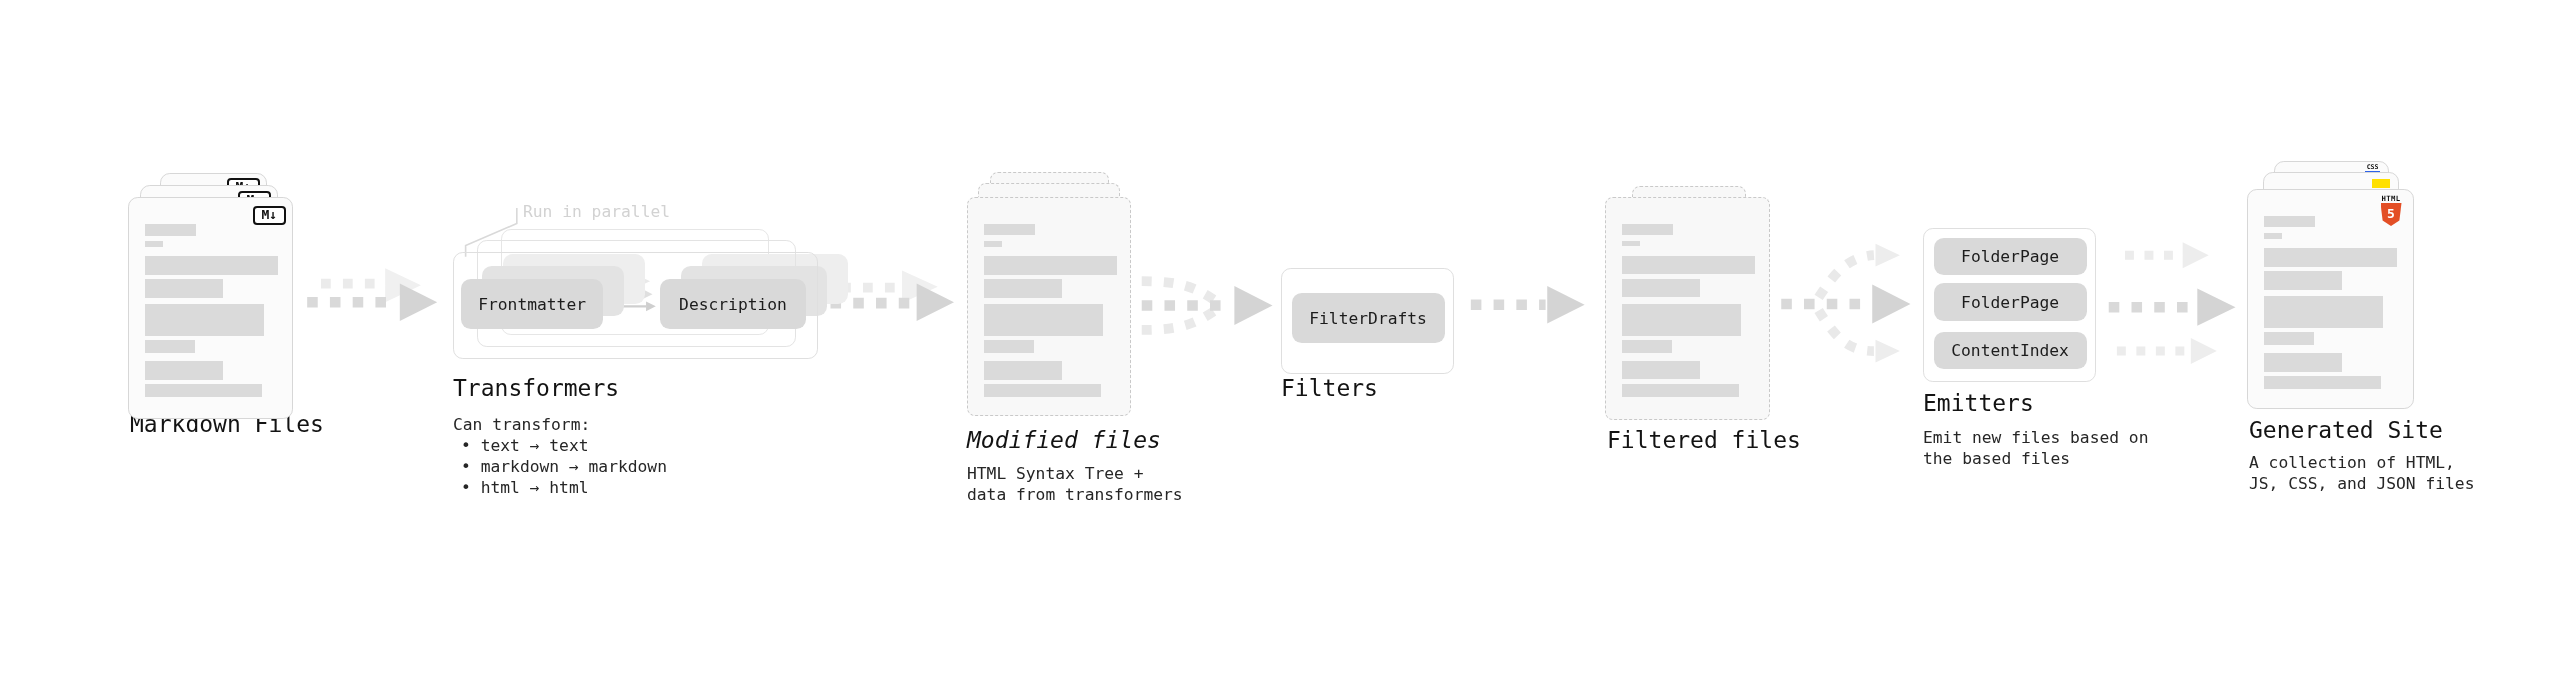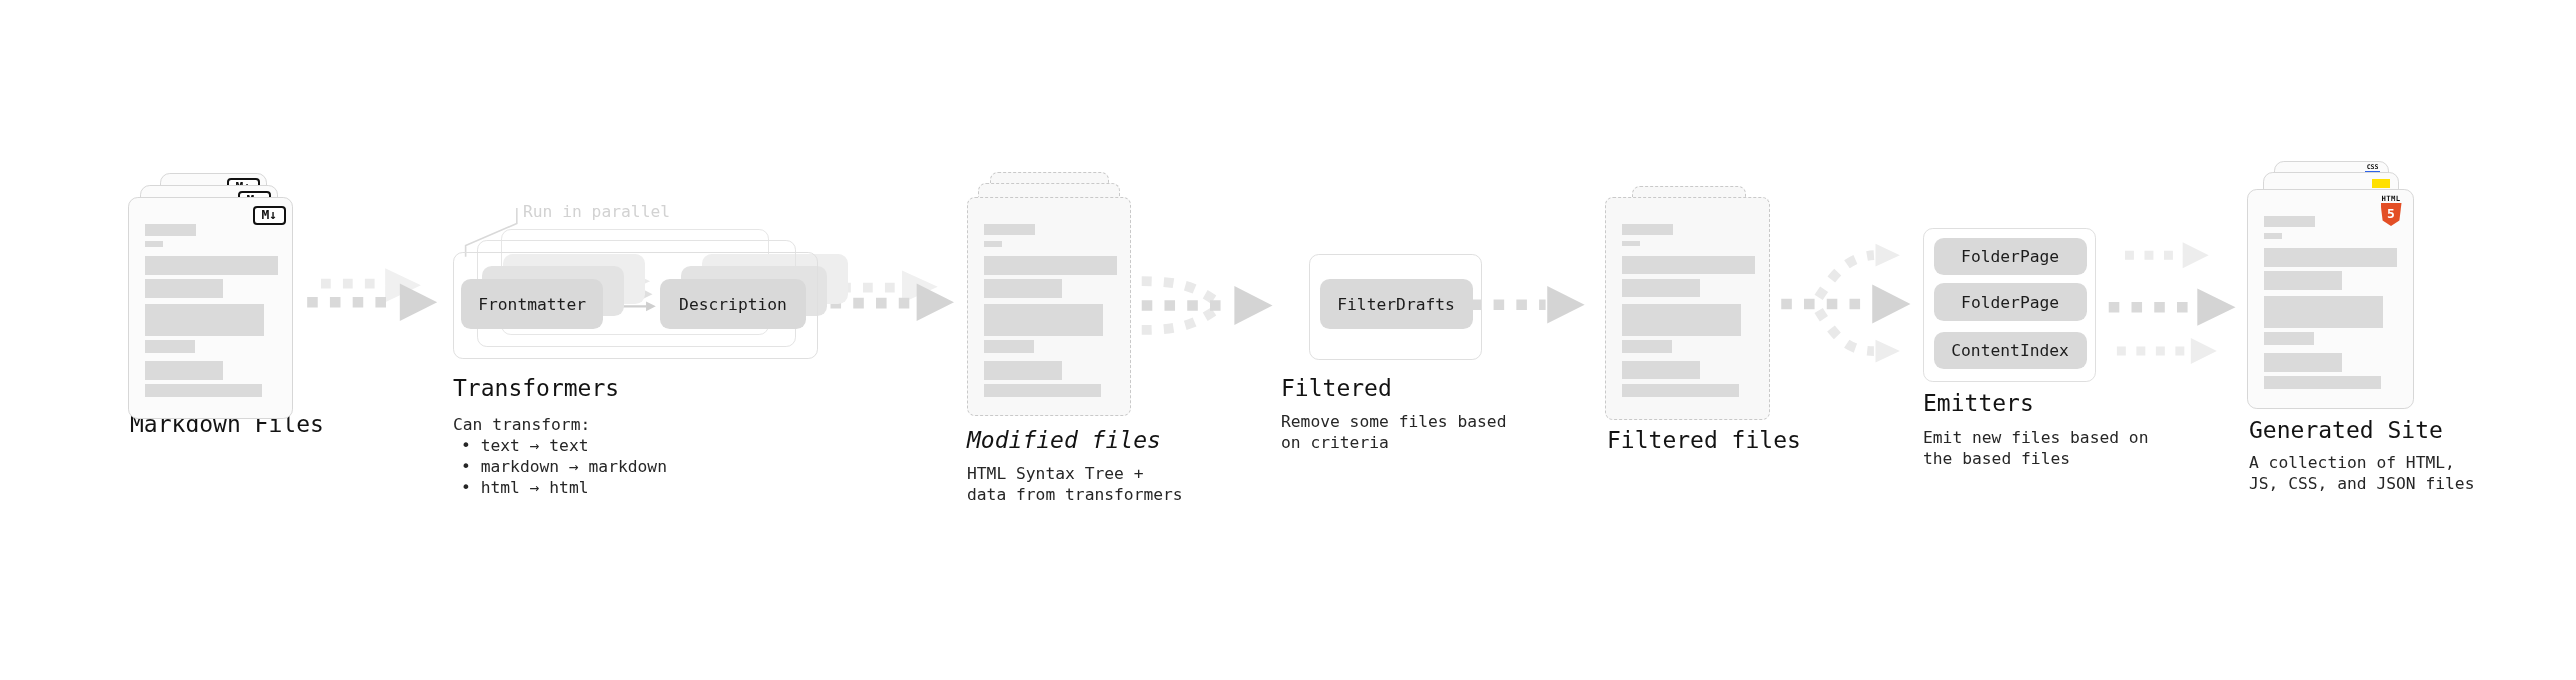--- a/index.html
+++ b/index.html
@@ -175,29 +175,25 @@
         <div class="bar" style="top: 163px; width: 78px; height: 18.7px;"></div>
         <div class="bar" style="top: 186px; width: 117px; height: 13px;"></div>
       </div>
   </div>
   <div class="title" style="left:967px; top:427px;font-style:italic;">Modified files</div>
   <div class="desc" style="left:967px; top:463px;">
     <div>HTML Syntax Tree +</div>
     <div>data from transformers</div>
   </div>
 
-  <div class="group" style="left:1281px; top:254px; width:173px; height:106px;margin-left:28px;">
+  <div class="group" style="left:1281px; top:268px; width:173px; height:106px;">
     <div class="obox" style="left:0; top:0; width:173px; height:106px;"></div>
     <div class="pill" style="left:10.6px; top:25px; width:153px; height:50px;">FilterDrafts</div>
   </div>
-  <div class="title" style="left:1281px; top:375px;">Filtered</div>
-  <div class="desc" style="left:1281px; top:411px;">
-    <div>Remove some files based</div>
-    <div>on criteria</div>
-  </div>
+  <div class="title" style="left:1281px; top:375px;">Filters</div>
 
   <div class="stack" style="left:1605px; top:186px; width:171px; height:236px;">
     <div class="card dashedc" style="left:27px; top:0; width:114px; height:219px; z-index:1;"></div>
     <div class="card dashedc" style="left:0; top:10.6px; width:165px; height:223px; z-index:2;">
         <div class="bar" style="top: 26px; width: 51px; height: 11.4px;"></div>
         <div class="bar" style="top: 43px; width: 18px; height: 5.7px;"></div>
         <div class="bar" style="top: 58px; width: 133px; height: 18.7px;"></div>
         <div class="bar" style="top: 81px; width: 78px; height: 18.7px;"></div>
         <div class="bar" style="top: 106px; width: 119px; height: 32px;"></div>
         <div class="bar" style="top: 142px; width: 50px; height: 13px;"></div>

